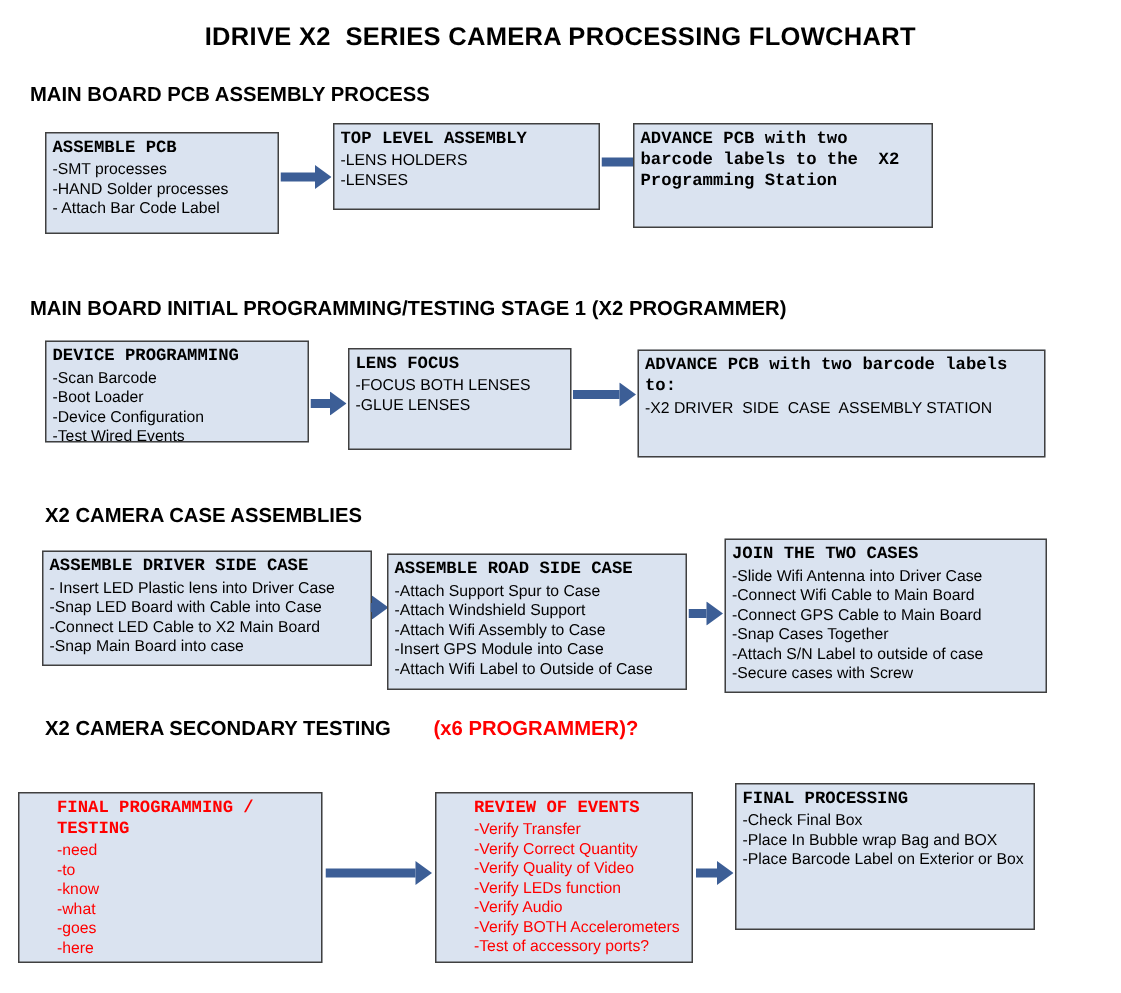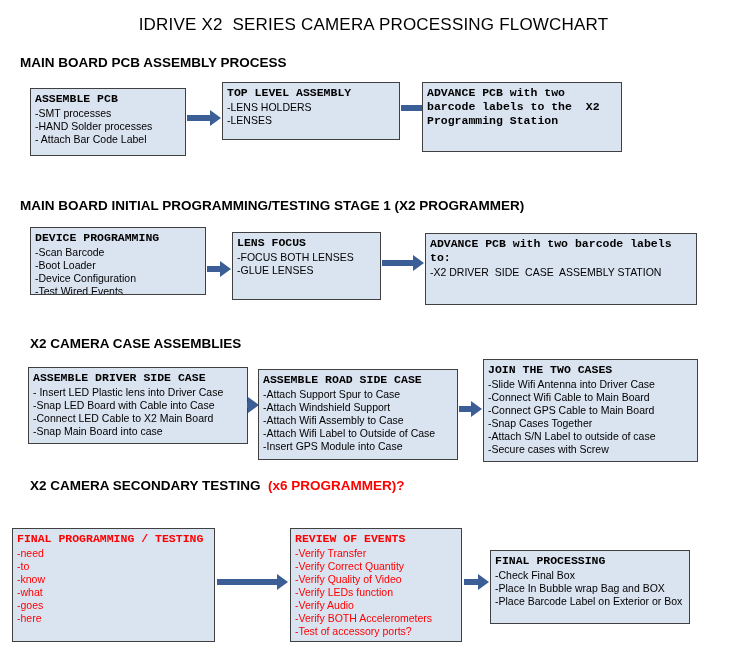--- a/index.html
+++ b/index.html
@@ -10,21 +10,21 @@
     width: 747px;
     height: 662px;
     background: var(--background, #ffffff);
     overflow: hidden;
   }
   .page-title {
     position: absolute;
     top: 15px; left: 0; width: 100%;
     text-align: center;
     font-size: 17px;
-    font-weight: normal;
+    font-weight: bold;
     white-space: pre;
     letter-spacing: 0.2px;
   }
   .section-header {
     position: absolute;
     font-size: 13.5px;
     font-weight: bold;
     white-space: pre;
   }
   .box {
@@ -43,21 +43,21 @@
   }
   .box-items {
     list-style: none;
     margin-top: 1px;
   }
   .box-items li {
     font-size: 10.5px;
     line-height: 13px;
     white-space: pre-wrap;
   }
-  .red { color: var(--red-text, #ff0000); }
+  .red { color: var(--red-text, #ff0000); padding-left: 21px; }
   .arrow {
     position: absolute;
     display: flex;
     align-items: center;
     overflow: hidden;
   }
   .arrow .shaft { flex: 1; height: 6px; background: var(--arrow, #3c5e96); }
   .arrow .head {
     width: 0; height: 0;
     border-top: 8px solid transparent;
@@ -159,22 +159,22 @@
       <i class="shaft"></i>
       <i class="head"></i>
     </span>
 
   <div class="box" style="left:258px;top:369px;width:200px;height:91px">
     <div class="box-title">ASSEMBLE ROAD SIDE CASE</div>
     <ul class="box-items">
       <li>-Attach Support Spur to Case</li>
       <li>-Attach Windshield Support</li>
       <li>-Attach Wifi Assembly to Case</li>
+      <li>-Insert GPS Module into Case</li>
       <li>-Attach Wifi Label to Outside of Case</li>
-      <li>-Insert GPS Module into Case</li>
     </ul>
   </div>
 
   <span class="arrow" style="left:459px;top:401px;width:23px;height:16px">
       <i class="shaft"></i>
       <i class="head"></i>
     </span>
 
   <div class="box" style="left:483px;top:359px;width:215px;height:103px">
     <div class="box-title">JOIN THE TWO CASES</div>
@@ -218,21 +218,21 @@
       <li>-Verify BOTH Accelerometers</li>
       <li>-Test of accessory ports?</li>
     </ul>
   </div>
 
   <span class="arrow" style="left:464px;top:574px;width:25px;height:16px">
       <i class="shaft"></i>
       <i class="head"></i>
     </span>
 
-  <div class="box" style="left:490px;top:550px;width:200px;height:74px">
+  <div class="box" style="left:490px;top:522px;width:200px;height:98px">
     <div class="box-title">FINAL PROCESSING</div>
     <ul class="box-items">
       <li>-Check Final Box</li>
       <li>-Place In Bubble wrap Bag and BOX</li>
       <li>-Place Barcode Label on Exterior or Box</li>
     </ul>
   </div>
 
 </div>
 

